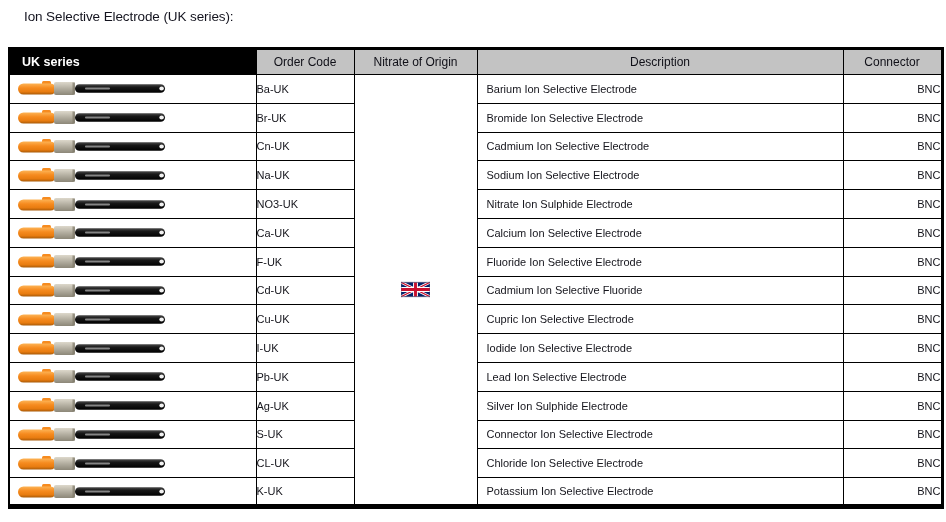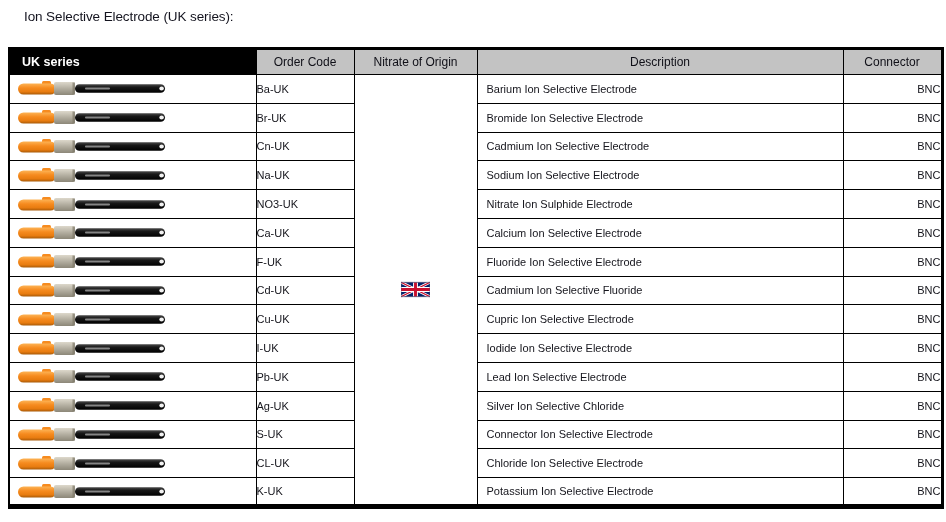--- a/index.html
+++ b/index.html
@@ -243,21 +243,21 @@
       <td class="desc-cell">Lead Ion Selective Electrode</td>
       <td class="conn-cell">BNC</td>
     </tr>
     <tr>
       <td class="series-cell">
           <svg class="electrode-svg" viewBox="0 0 152 15">
             <use href="#electrode"></use>
           </svg>
         </td>
       <td class="code-cell">Ag-UK</td>
-      <td class="desc-cell">Silver Ion Selective Chloride</td>
+      <td class="desc-cell">Silver Ion Sulphide Electrode</td>
       <td class="conn-cell">BNC</td>
     </tr>
     <tr>
       <td class="series-cell">
           <svg class="electrode-svg" viewBox="0 0 152 15">
             <use href="#electrode"></use>
           </svg>
         </td>
       <td class="code-cell">S-UK</td>
       <td class="desc-cell">Connector Ion Selective Electrode</td>

